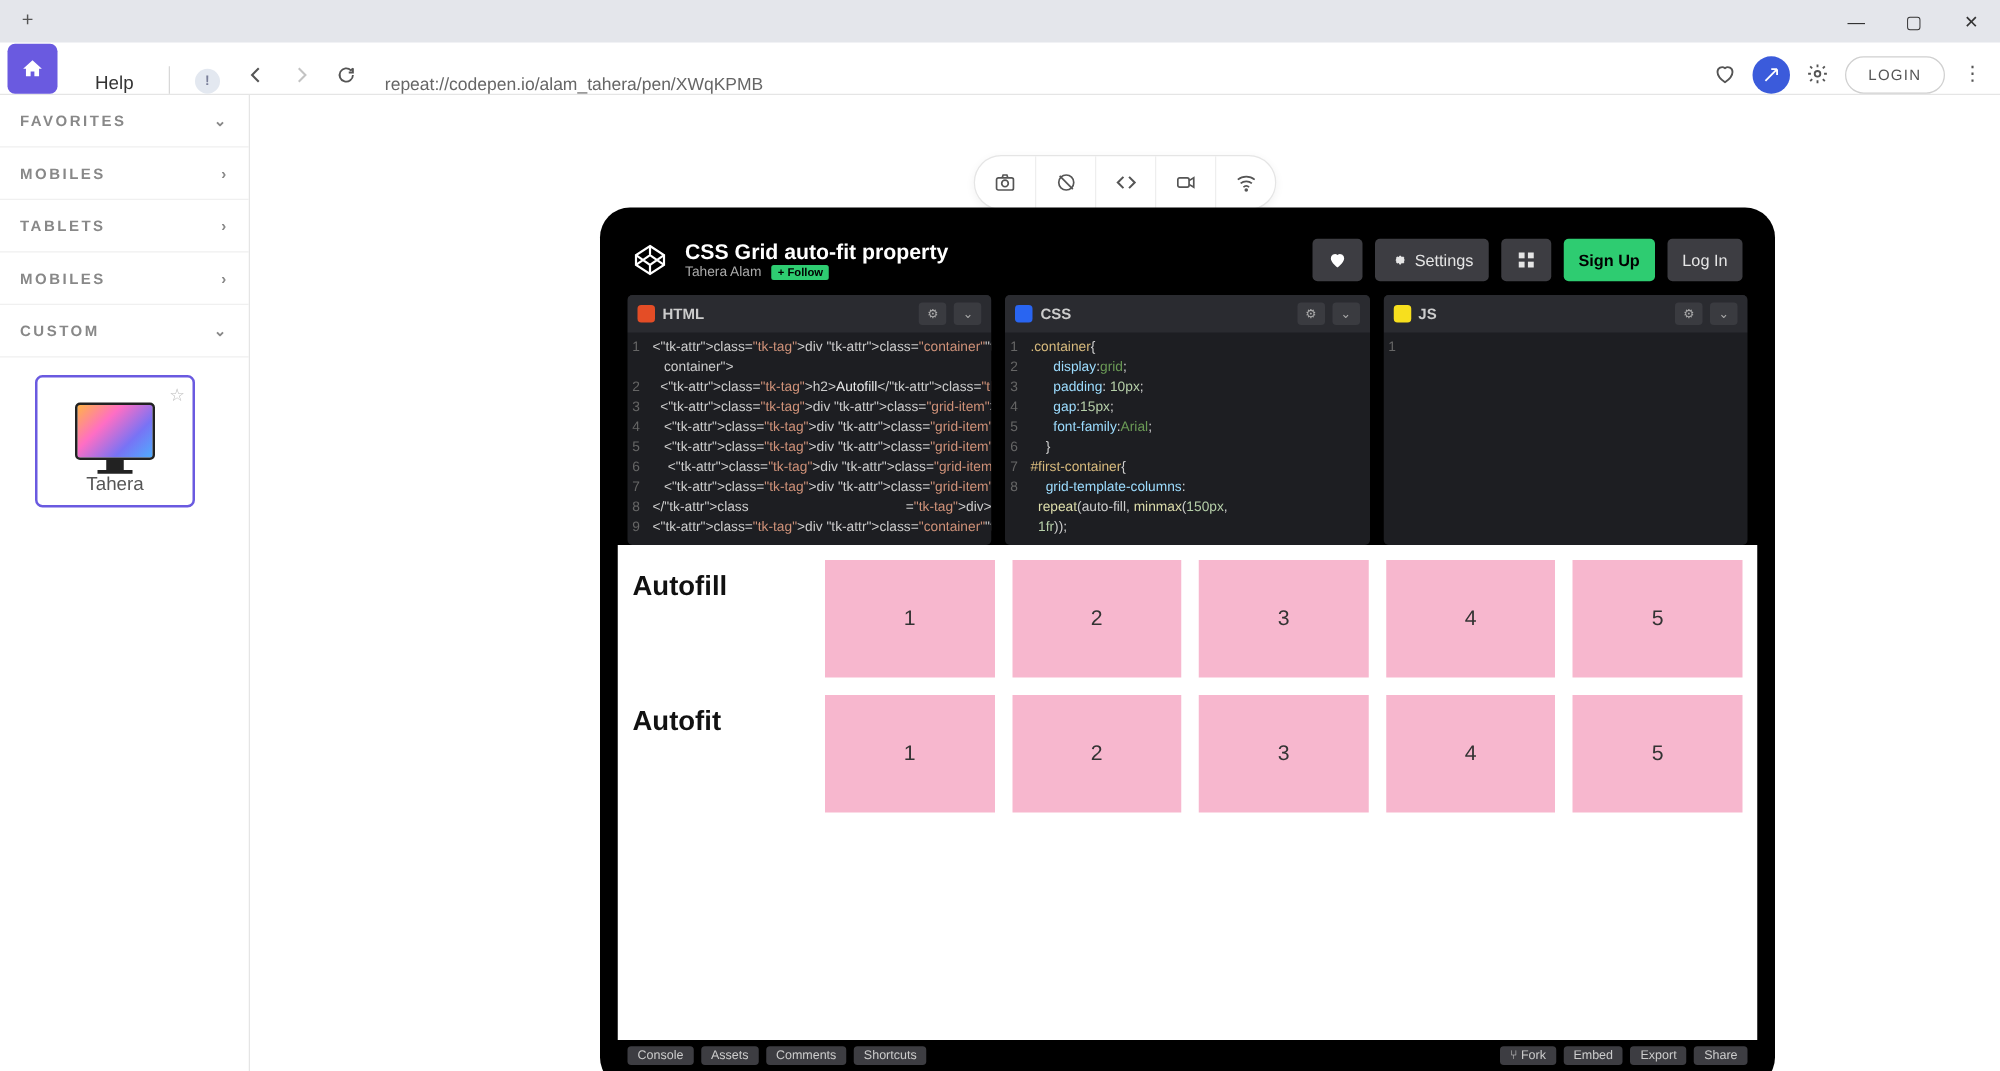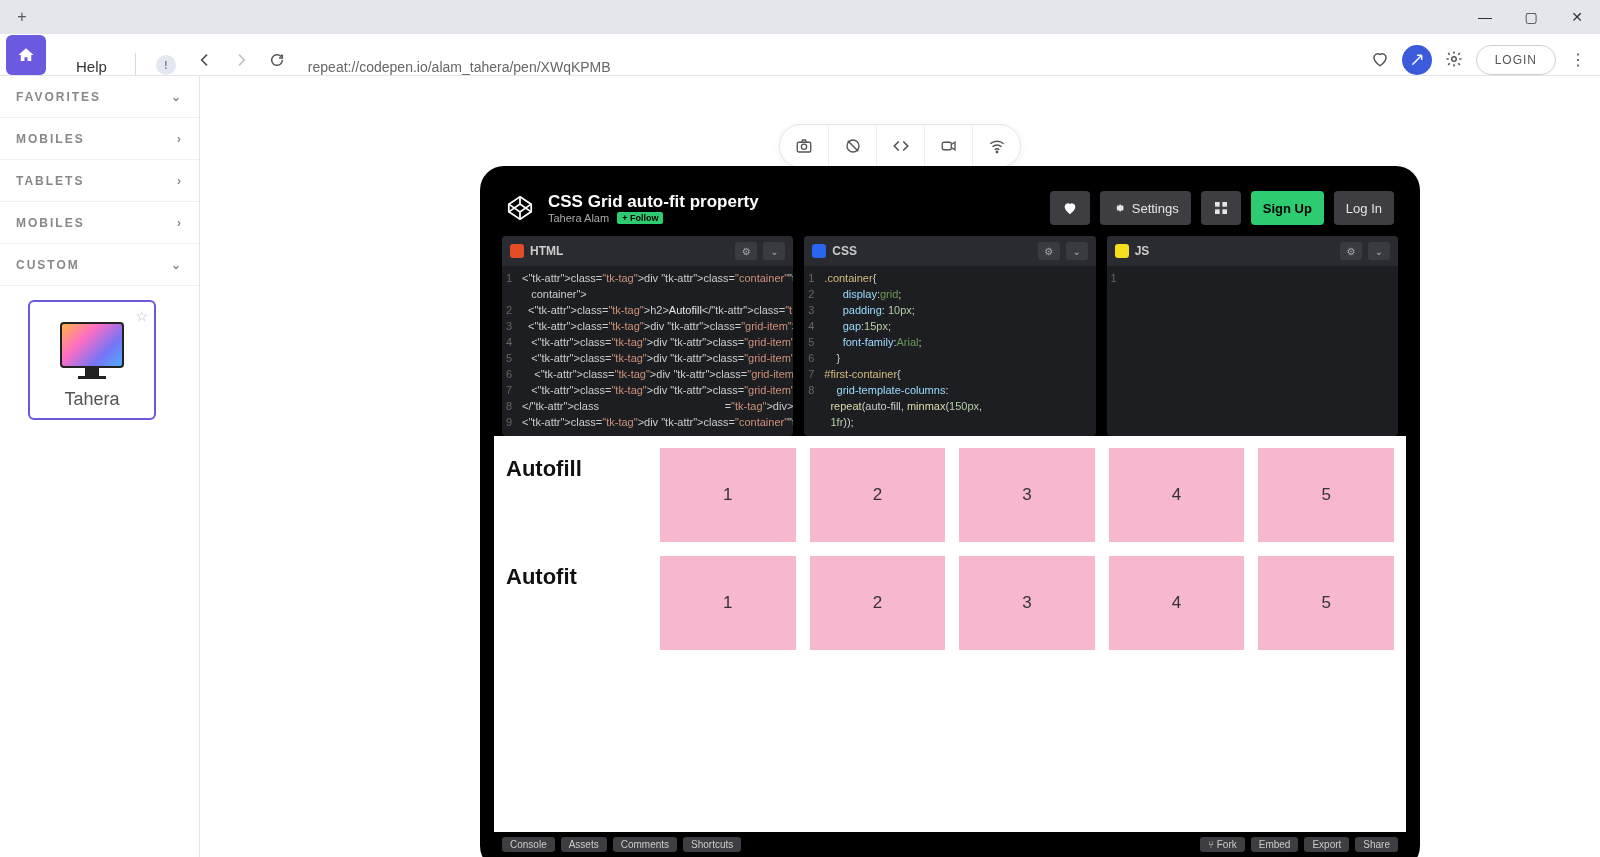--- a/index.html
+++ b/index.html
@@ -35,21 +35,21 @@
 .sidebar{width:200px;border-right:1px solid #e5e5e5;display:flex;flex-direction:column}
 .search-row{height:40px;border-bottom:1px solid #e5e5e5;display:flex;align-items:center;padding:0 12px;gap:8px;color:#888}
 .search-row input{border:0;outline:0;font-size:14px;flex:1;color:#333}
 .side-section{height:42px;display:flex;align-items:center;padding:0 16px;justify-content:space-between;color:#888;font-size:12px;letter-spacing:2px;font-weight:600;border-bottom:1px solid #f0f0f0;cursor:pointer}
 .side-section .chev{color:#888}
 .custom-device{margin:14px 28px;border:2px solid #6a5ae0;border-radius:6px;padding:8px;position:relative;display:flex;flex-direction:column;align-items:center;width:128px}
 .custom-device .star{position:absolute;right:6px;top:6px;color:#bbb;font-size:14px}
 .monitor{width:64px;height:46px;border:2px solid #222;border-radius:4px;background:linear-gradient(135deg,#ffb347,#ff6ec4 35%,#7873f5 70%,#4facfe);margin-top:12px}
 .monitor-stand{width:14px;height:8px;background:#222}
 .monitor-base{width:28px;height:3px;background:#222}
-.custom-device-name{margin-top:10px;font-size:18px;color:#555}
+.custom-device-name{font-size:15px;color:#555}
 
 .canvas{flex:1;background:#fff;position:relative;overflow:hidden}
 
 
 .float-tool{position:absolute;top:48px;left:50%;transform:translateX(-50%);display:flex;background:#fff;border:1px solid #e5e5e5;border-radius:24px;box-shadow:0 2px 8px rgba(0,0,0,0.06)}
 .float-tool div{width:48px;height:42px;display:flex;align-items:center;justify-content:center;color:#555;cursor:pointer}
 .float-tool div+div{border-left:1px solid #eee}
 
 
 .device{position:absolute;top:90px;left:280px;width:940px;height:704px;border-radius:24px;background:#000;padding:14px}

